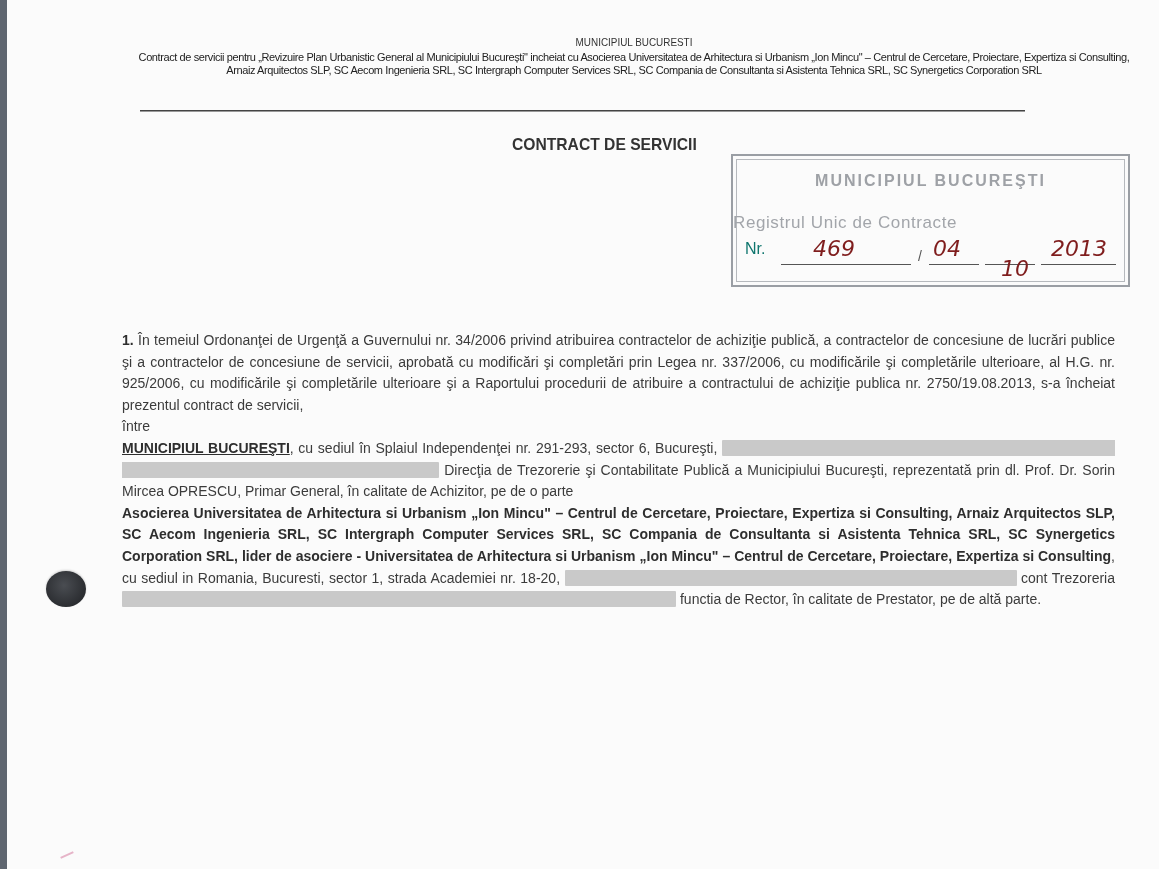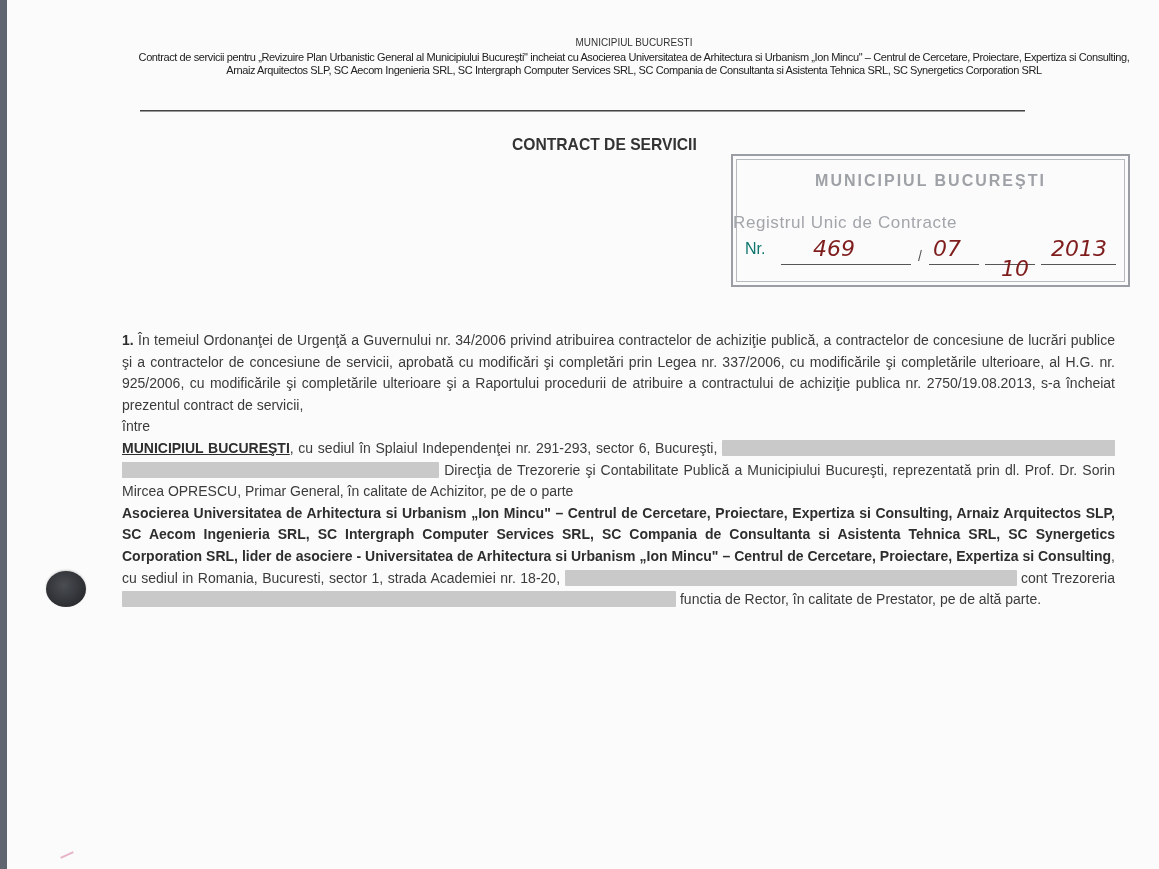--- a/index.html
+++ b/index.html
@@ -72,21 +72,21 @@
 <div class="title">CONTRACT DE SERVICII</div>
 
 <div class="stamp">
   <div class="s1">MUNICIPIUL BUCUREŞTI</div>
   <div class="s2">Registrul Unic de Contracte</div>
   <div class="s3">Nr.</div>
   <div class="line" style="left:48px;width:130px;"></div>
   <div class="hw" style="left:80px;">469</div>
   <div class="sep">/</div>
   <div class="line" style="left:196px;width:50px;"></div>
-  <div class="hw" style="left:200px;">07</div>
+  <div class="hw" style="left:200px;">04</div>
   <div class="line" style="left:252px;width:50px;"></div>
   <div class="hw" style="left:268px;margin-top:20px;">10</div>
   <div class="line" style="left:308px;width:75px;"></div>
   <div class="hw" style="left:318px;">2013</div>
 </div>
 
 <div class="body-text">
   <p><b>1.</b><span> În temeiul Ordonanţei de Urgenţă a Guvernului nr. 34/2006 privind atribuirea contractelor de achiziţie publică, a contractelor de concesiune de lucrări publice şi a contractelor de concesiune de servicii, aprobată cu modificări şi completări prin Legea nr. 337/2006, cu modificările şi completările ulterioare, al H.G. nr. 925/2006, cu modificările şi completările ulterioare şi a Raportului procedurii de atribuire a contractului de achiziţie publica nr. 2750/19.08.2013,  s-a încheiat prezentul contract de servicii,</span></p>
   <p>între</p>
   <p><b class="u">MUNICIPIUL BUCUREŞTI</b><span>, cu sediul în Splaiul Independenţei nr. 291-293, sector 6, Bucureşti, </span><span class="redact">telefon/fax 021.305.55.50/021.305.55.87, codul fiscal 4267117, cont RO74TREZ700024470220XXXXX, deschis la</span><span> Direcţia de Trezorerie şi Contabilitate Publică a Municipiului Bucureşti, reprezentată prin dl. Prof. Dr. Sorin Mircea OPRESCU, Primar General, în calitate de Achizitor, pe de o parte</span></p>

